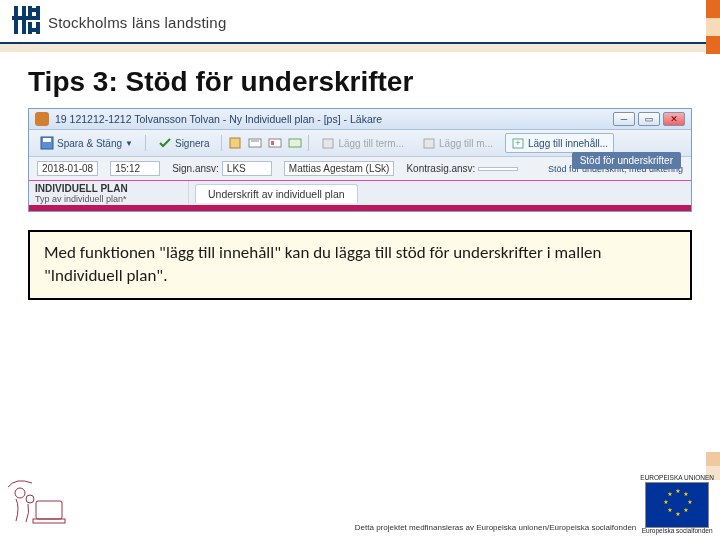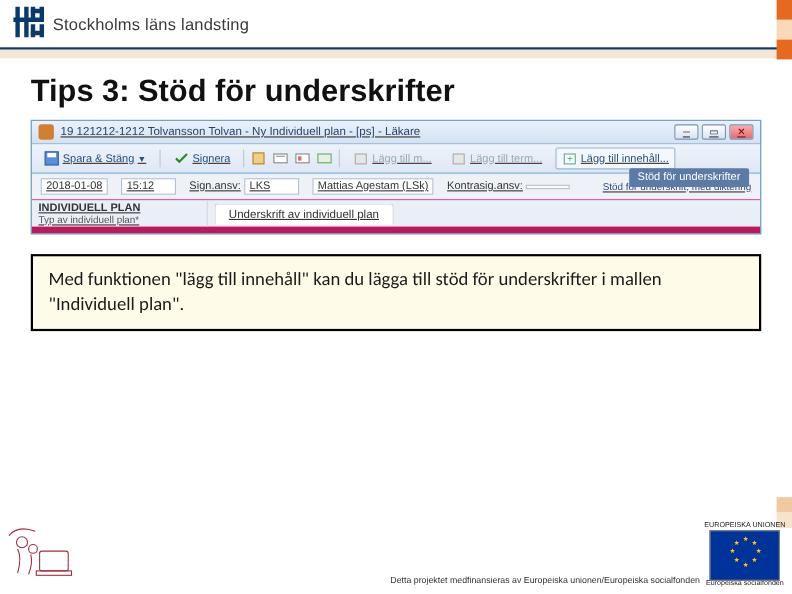--- a/index.html
+++ b/index.html
@@ -7,21 +7,21 @@
   .header-bar { display: flex; align-items: center; padding: 6px 12px 4px; border-bottom: 2px solid #0a3a6a; position: relative; }
   .logo-block { display: flex; align-items: center; gap: 8px; }
   .org-name { font-size: 15px; color: #3a3a3a; font-weight: 500; letter-spacing: 0.2px; }
   .right-squares { position: absolute; right: 0; top: 0; display: flex; flex-direction: column; }
   .sq { width: 14px; height: 18px; }
   .sq1 { background: #e56a1f; }
   .sq2 { background: #f9d9b6; }
   .sq3 { background: #e56a1f; }
   .band { height: 8px; background: #f4e7d6; }
   .title { font-size: 28px; padding: 14px 28px 10px; font-family: Verdana, sans-serif; color: #111; }
-  .app-window { margin: 0 28px; border: 1px solid #7aa0c4; background: #0ea5e9; font-size: 10px; color: #333; text-decoration: underline; }
+  .app-window { margin: 0 28px; border: 1px solid #7aa0c4; background: #e5e5e5; font-size: 10px; color: #333; }
   .win-titlebar { background: linear-gradient(#eaf1fb,#d4e2f4); display: flex; align-items: center; padding: 3px 6px; border-bottom: 1px solid #a9bfd8; }
   .app-icon { width: 14px; height: 14px; background: #d08030; border-radius: 3px; margin-right: 6px; display: inline-block; }
   .win-title { flex: 1; color: #2a4365; font-size: 10.5px; }
   .win-controls { display: flex; gap: 3px; }
   .wc { width: 22px; height: 14px; border: 1px solid #7a94b4; background: linear-gradient(#fdfefe,#d7e4f2); border-radius: 2px; display:flex; align-items:center; justify-content:center; font-size:9px; }
   .wc.close { background: linear-gradient(#f5b0b0,#e66); color:#600; }
   .toolbar { background: linear-gradient(#eef3fa,#dde7f4); display: flex; align-items: center; padding: 3px 5px; gap: 6px; border-bottom: 1px solid #bccadd; position: relative; }
   .tbtn { display: flex; align-items: center; gap: 3px; padding: 2px 5px; border: 1px solid transparent; border-radius: 2px; color: #2b4f78; font-size: 10px; cursor: pointer; }
   .tbtn.dim { color: #9aa; }
   .tico { width: 14px; height: 14px; display: inline-flex; align-items: center; justify-content: center; }
@@ -135,29 +135,29 @@
           <rect x="1" y="3" width="12" height="8" fill="#e8f0e0" stroke="#6a6"></rect>
         </svg>
       </span>
     <div class="sep"></div>
     <div class="tbtn dim">
       <span class="tico">
           <svg width="14" height="14">
             <rect x="2" y="3" width="10" height="9" fill="#e6e6e6" stroke="#aaa"></rect>
           </svg>
         </span>
+      <span>Lägg till term...</span>
+    </div>
+    <div class="tbtn dim">
+      <span class="tico">
+          <svg width="14" height="14">
+            <rect x="2" y="3" width="10" height="9" fill="#e6e6e6" stroke="#aaa"></rect>
+          </svg>
+        </span>
       <span>Lägg till m...</span>
-    </div>
-    <div class="tbtn dim">
-      <span class="tico">
-          <svg width="14" height="14">
-            <rect x="2" y="3" width="10" height="9" fill="#e6e6e6" stroke="#aaa"></rect>
-          </svg>
-        </span>
-      <span>Lägg till term...</span>
     </div>
     <div class="tbtn" style="border:1px solid #9cb6d6; background:#f3f8ff;">
       <span class="tico">
           <svg width="14" height="14">
             <rect x="2" y="3" width="10" height="9" fill="#fff" stroke="#6a8"></rect>
             <text x="7" y="10" font-size="9" text-anchor="middle" fill="#3a7">+</text>
           </svg>
         </span>
       <span>Lägg till innehåll...</span>
     </div>

